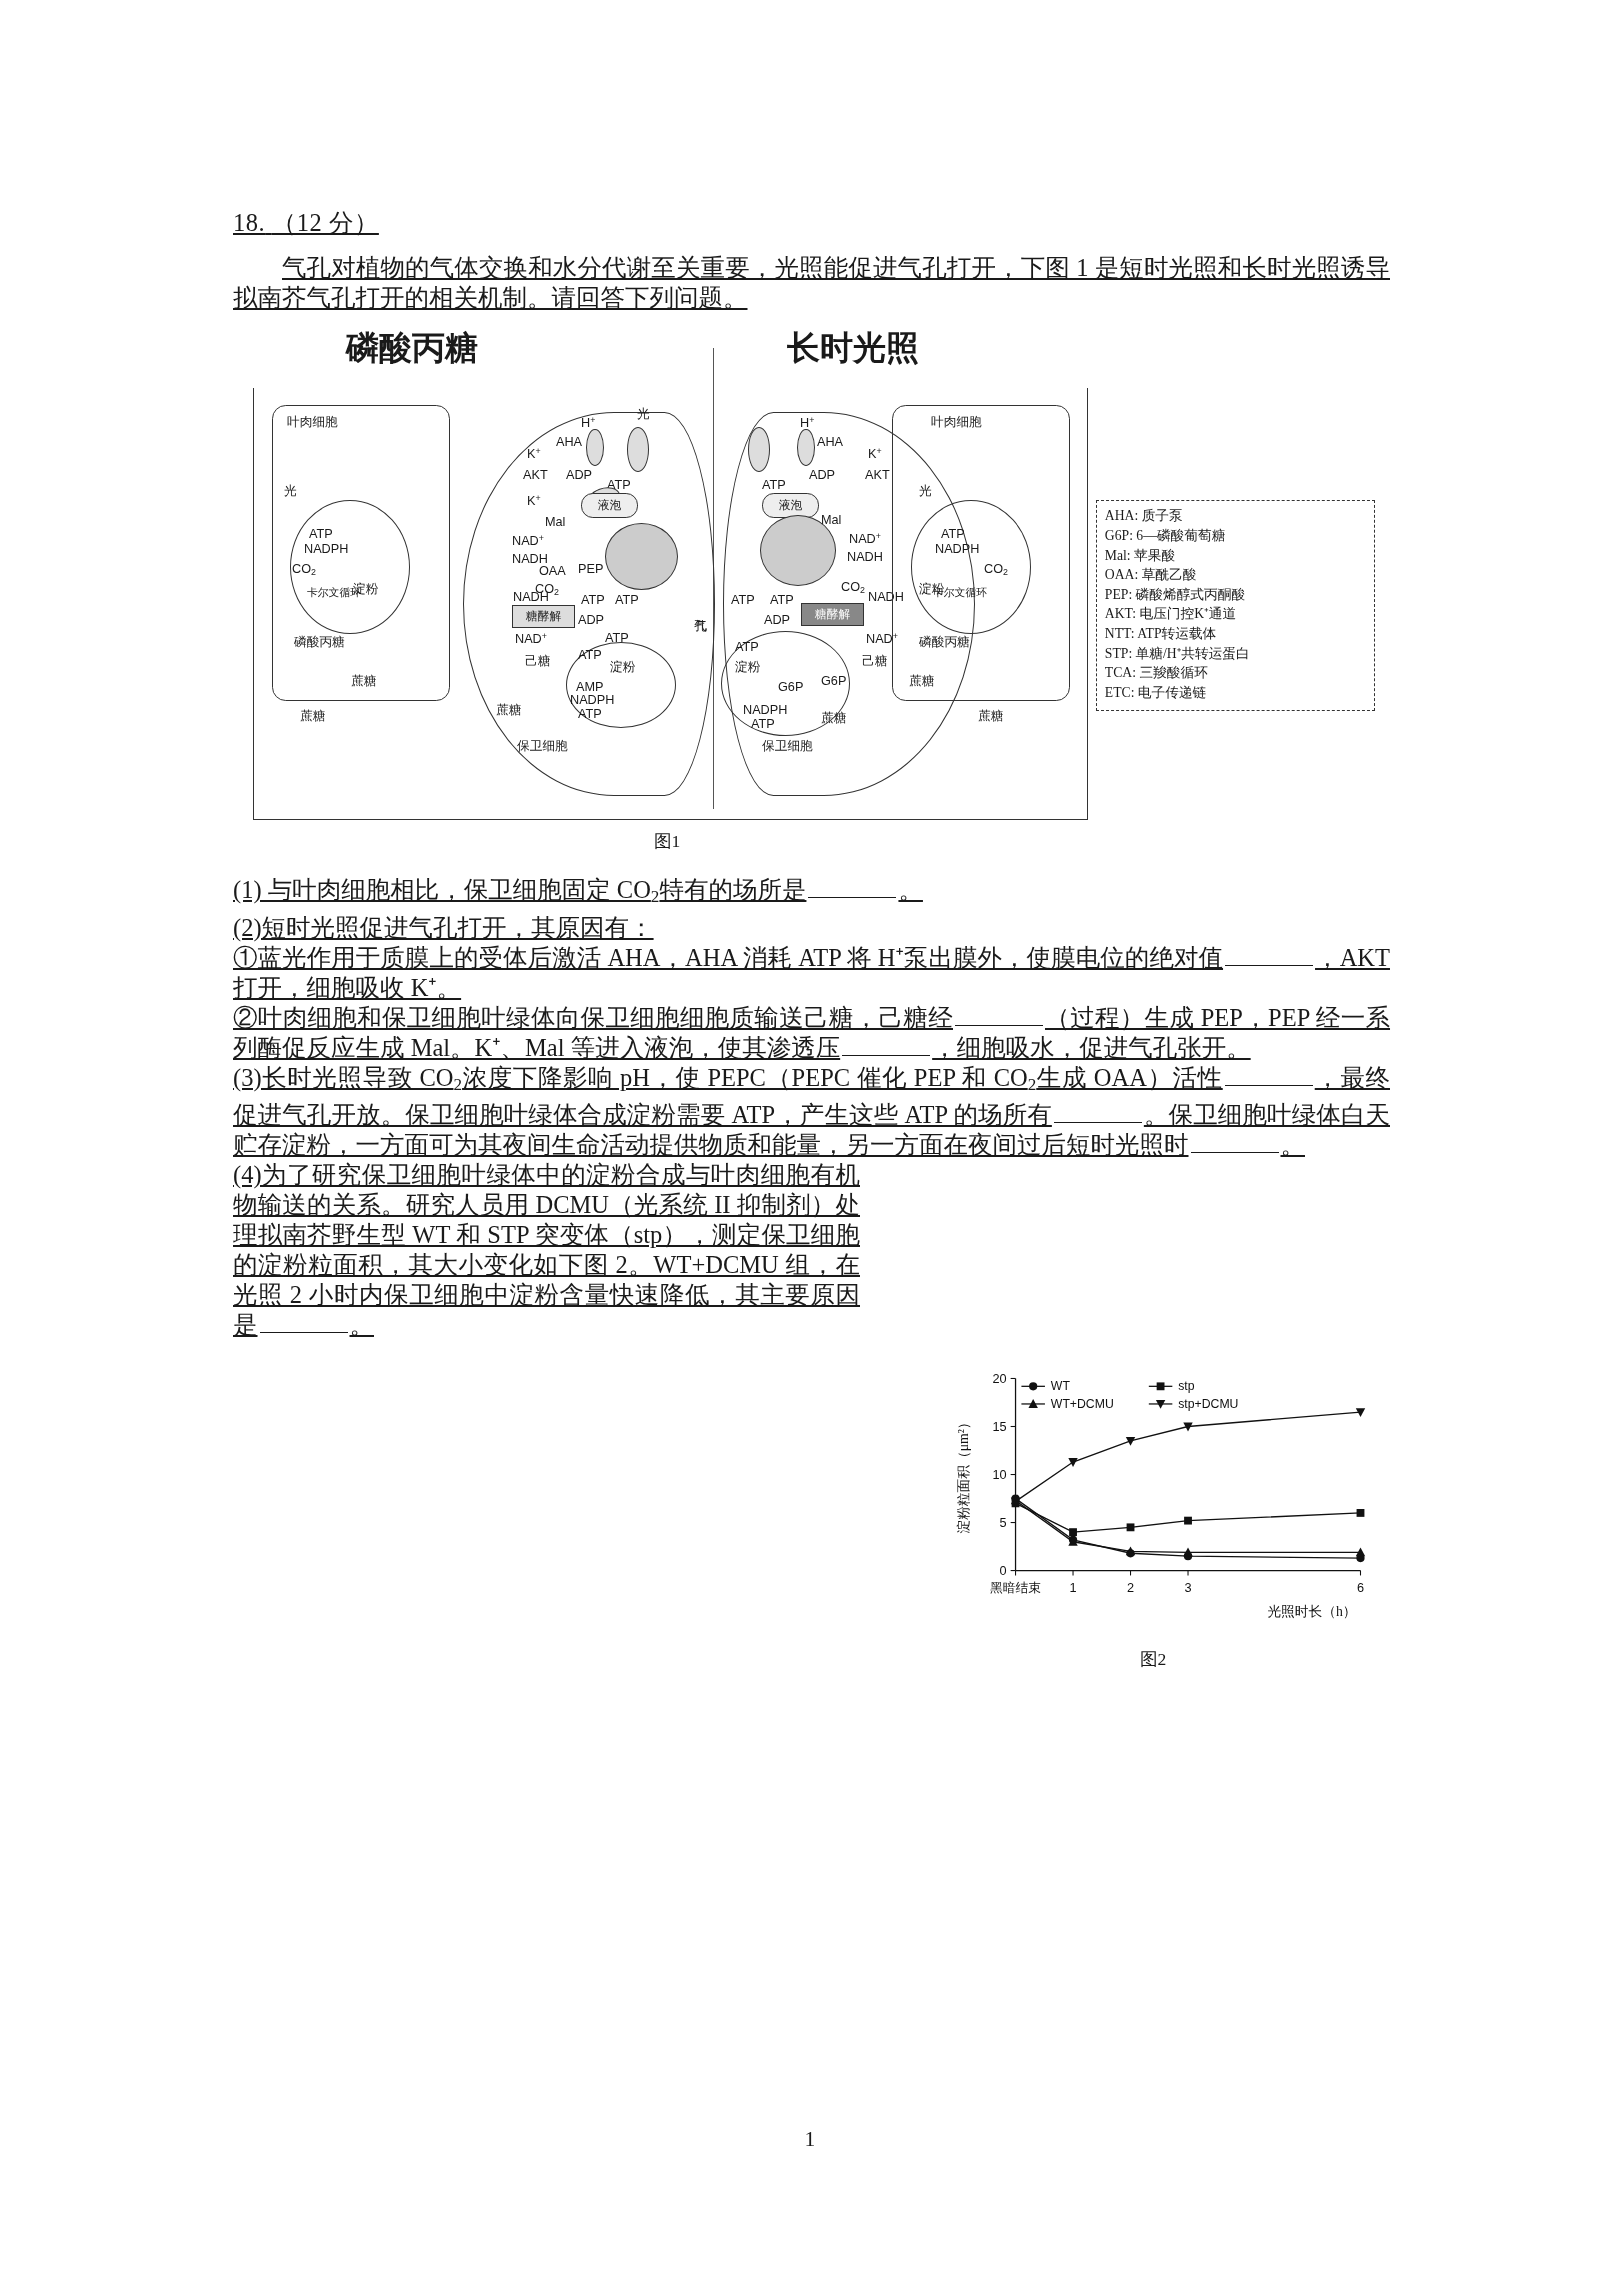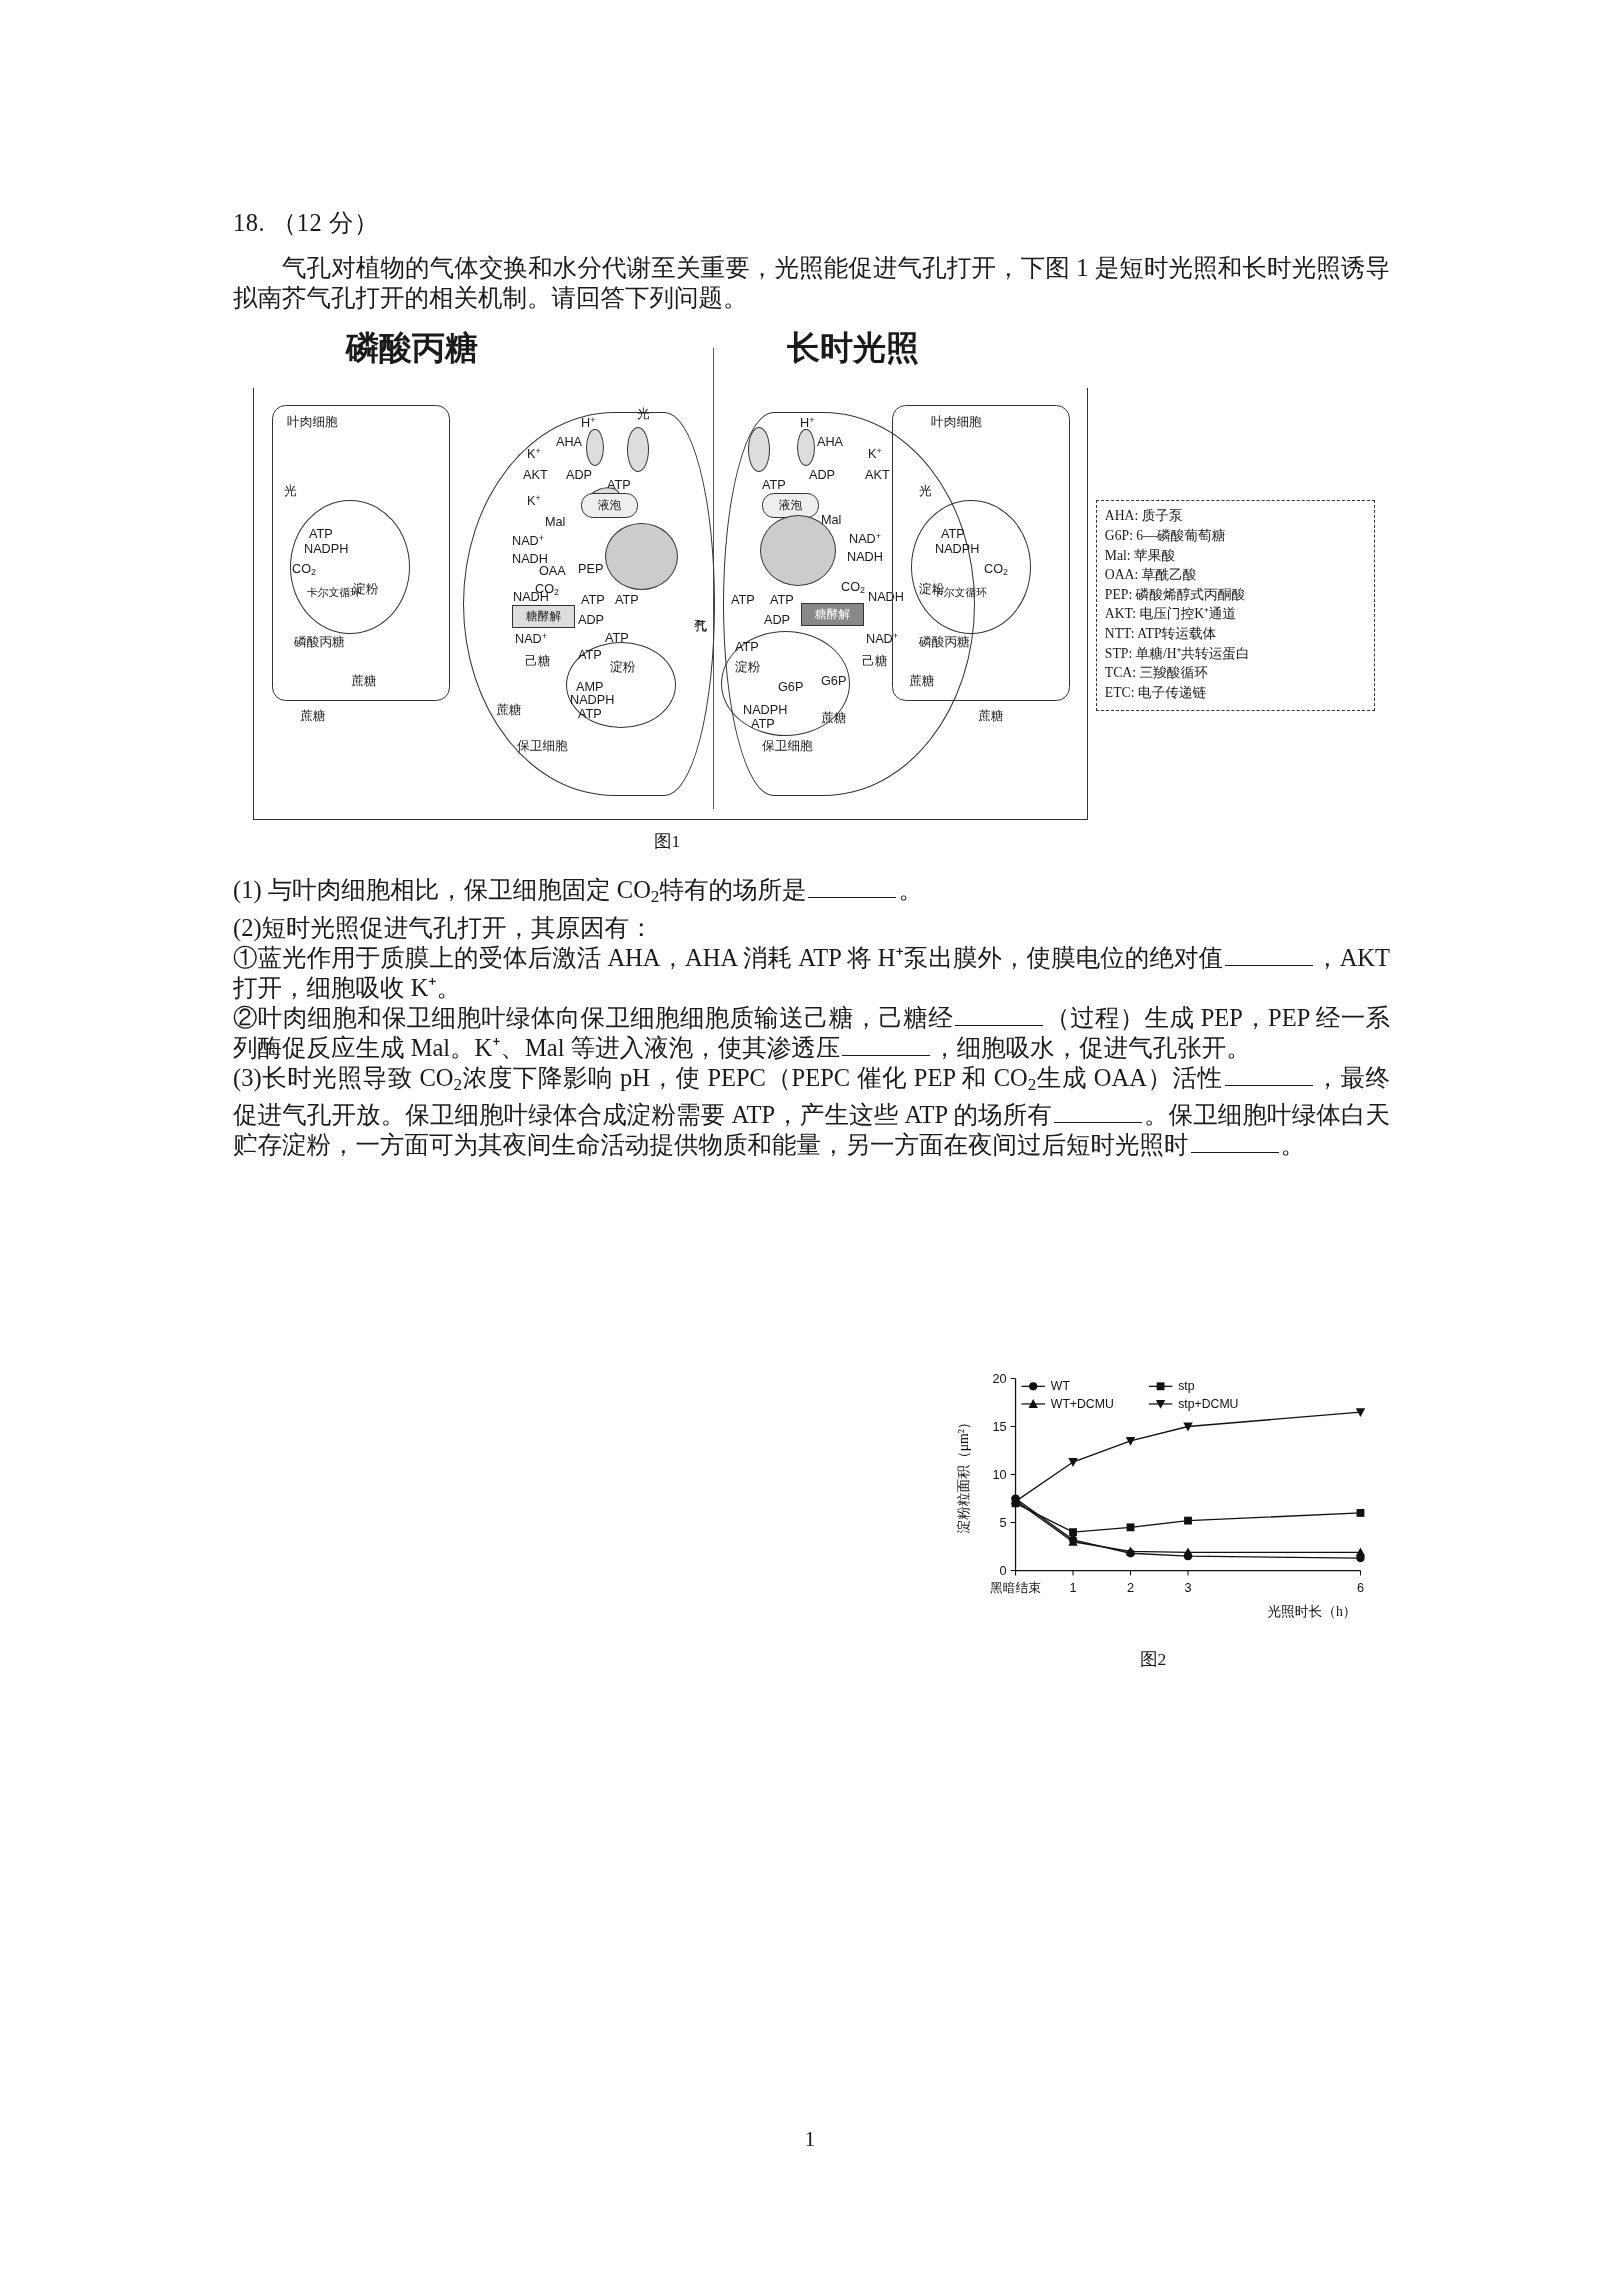--- a/index.html
+++ b/index.html
@@ -1,18 +1,18 @@
 <!DOCTYPE html>
 <html><head>
 <meta charset="utf-8">
 <style>
   html,body{margin:0;padding:0;background:#ffffff;}
   body{width:1620px;height:2292px;position:relative;font-family:"Liberation Serif",serif;color:#1a1a1a;}
   .page{position:absolute;left:0;top:0;width:1620px;height:2292px;}
-  .content{position:absolute;left:233px;top:206px;width:1157px;}
+  .content{position:absolute;left:233px;top:206px;width:1157px;text-decoration:underline;}
   .qnum{font-size:24.5px;letter-spacing:0.5px;margin-bottom:13.7px;}
   .para{font-size:24.5px;line-height:30px;text-align:justify;}
   .indent{text-indent:49px;}
   .blank{display:inline-block;border-bottom:1px solid #1a1a1a;width:88px;vertical-align:baseline;height:21.6px;margin:0 2px;}
   sub{font-size:0.7em;vertical-align:-0.25em;}
   sup{font-size:0.7em;vertical-align:0.45em;}
 
   
   .fig1-wrap{position:relative;width:1157px;height:549px;margin-top:5.9px;margin-bottom:7.8px;}
   .fig1-title{position:absolute;font-size:33px;font-weight:bold;font-family:"Liberation Sans",sans-serif;}
@@ -179,20 +179,23 @@
     </div>
 
     <div class="para">
       <span>②叶肉细胞和保卫细胞叶绿体向保卫细胞细胞质输送己糖，己糖经</span><span class="blank"></span><span>（过程）生成 PEP，PEP 经一系列酶促反应生成 Mal。K⁺、Mal 等进入液泡，使其渗透压</span><span class="blank"></span><span>，细胞吸水，促进气孔张开。</span>
     </div>
 
     <div class="para">
       <span>(3)长时光照导致 CO</span><sub>2</sub><span>浓度下降影响 pH，使 PEPC（PEPC 催化 PEP 和 CO</span><sub>2</sub><span>生成 OAA）活性</span><span class="blank"></span><span>，最终促进气孔开放。保卫细胞叶绿体合成淀粉需要 ATP，产生这些 ATP 的场所有</span><span class="blank"></span><span>。保卫细胞叶绿体白天贮存淀粉，一方面可为其夜间生命活动提供物质和能量，另一方面在夜间过后短时光照时</span><span class="blank"></span><span>。</span>
     </div>
 
+    <div class="para" style="width:627px;">
+      <span>(4)为了研究保卫细胞叶绿体中的淀粉合成与叶肉细胞有机物输送的关系。研究人员用 DCMU（光系统 II 抑制剂）处理拟南芥野生型 WT 和 STP 突变体（stp），测定保卫细胞的淀粉粒面积，其大小变化如下图 2。WT+DCMU 组，在光照 2 小时内保卫细胞中淀粉含量快速降低，其主要原因是</span><span class="blank"></span><span>。</span>
+    </div>
 
     <div class="fig2-wrap">
       <svg class="chartsvg" id="chart" width="451" height="294" viewBox="0 0 460 300">
           <line x1="78" y1="26" x2="78" y2="222" stroke="#111" stroke-width="1.3"></line>
           <line x1="78" y1="222" x2="430" y2="222" stroke="#111" stroke-width="1.3"></line>
           <line x1="73" y1="222" x2="78" y2="222" stroke="#111" stroke-width="1.1"></line>
           <text x="69" y="227" text-anchor="end" font-size="13" font-family="Liberation Sans, sans-serif" fill="#111">0</text>
           <line x1="73" y1="173" x2="78" y2="173" stroke="#111" stroke-width="1.1"></line>
           <text x="69" y="178" text-anchor="end" font-size="13" font-family="Liberation Sans, sans-serif" fill="#111">5</text>
           <line x1="73" y1="124" x2="78" y2="124" stroke="#111" stroke-width="1.1"></line>

